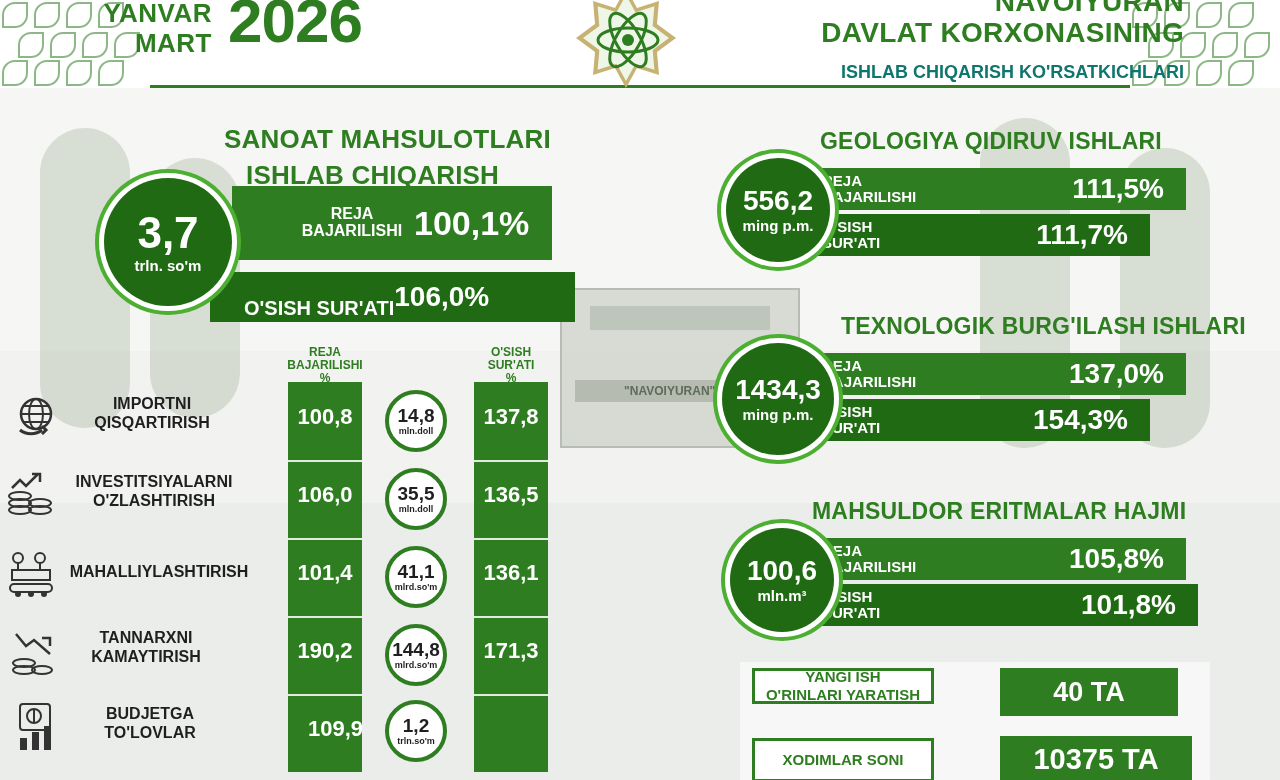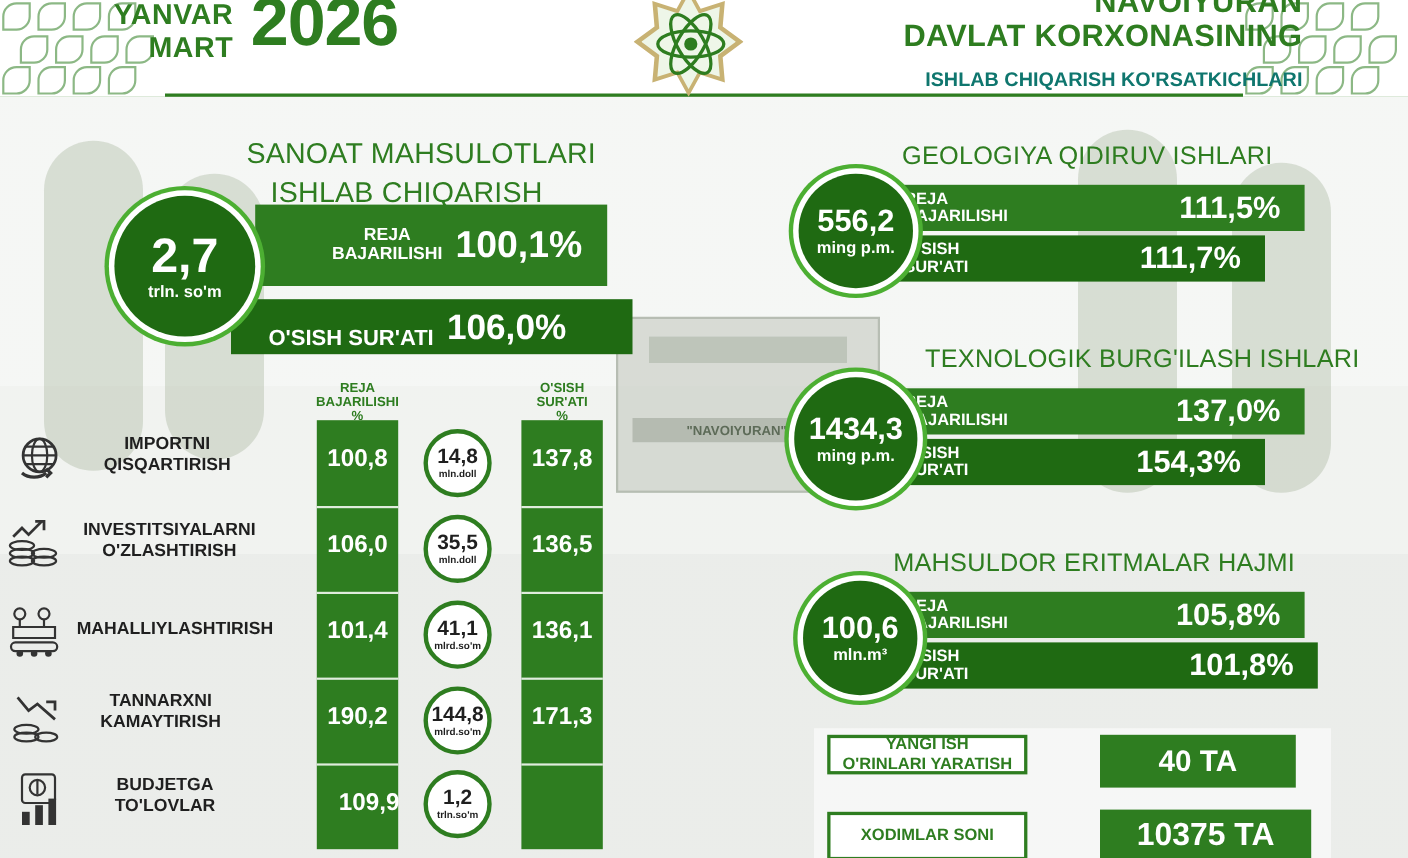--- a/index.html
+++ b/index.html
@@ -85,21 +85,21 @@
     background:rgba(130,145,125,.30);
     font-size:10px; color:#5d6b58; text-align:center; line-height:24px; font-weight:700;
   }
   .bgphoto .tree {
     position:absolute; width:90px; height:300px; border-radius:45px;
     background:rgba(160,175,150,.35);
   }
 
   
   .sect-title {
-    position:absolute; color:#2e7d20; font-weight:400; letter-spacing:.2px;
+    position:absolute; color:#2e7d20; font-weight:700; letter-spacing:.2px;
   }
   .ring {
     position:absolute; border-radius:50%;
     background:#1f6a12; color:#fff;
     display:flex; flex-direction:column; align-items:center; justify-content:center;
     box-shadow: 0 0 0 5px #ffffff, 0 0 0 9px #4caf32;
     z-index:3;
   }
   .ring .big { font-weight:800; line-height:1; }
   .ring .sml { font-weight:600; line-height:1; margin-top:3px; }
@@ -127,21 +127,21 @@
     padding-left:66px; padding-right:14px;
   }
   .bar-reja .lbl { font-size:16px; width:108px; text-align:center; }
   .bar-reja .val { font-size:34px; margin-left:8px; }
 
   .bar-osish {
     left:210px; top:272px; width:365px; height:50px;
     padding-left:34px;
   }
   .bar-osish .lbl { font-size:20px;margin-top:24px; }
-  .bar-osish .val { font-size:32px; margin-left:12px; }
+  .bar-osish .val { font-size:28px; }
 
   
   .col-head {
     position:absolute; color:#2e7d20; font-weight:700; font-size:12px;
     text-align:center; line-height:13px; width:90px;
   }
   .col-head.c1 { left:280px; top:346px; }
   .col-head.c2 { left:466px; top:346px; }
 
   .col-bg {
@@ -290,21 +290,21 @@
     </div>
     <div class="val">100,1%</div>
   </div>
 
   <div class="bar bar-osish dark">
     <div class="lbl">O'SISH SUR'ATI</div>
     <div class="val">106,0%</div>
   </div>
 
   <div class="ring left-ring">
-    <div class="big">2,7</div>
+    <div class="big">3,7</div>
     <div class="sml">trln. so'm</div>
   </div>
 
   <div class="col-head c1">
     <div>REJA</div>
     <div>BAJARILISHI</div>
     <div>%</div>
   </div>
   <div class="col-head c2">
     <div>O'SISH</div>

